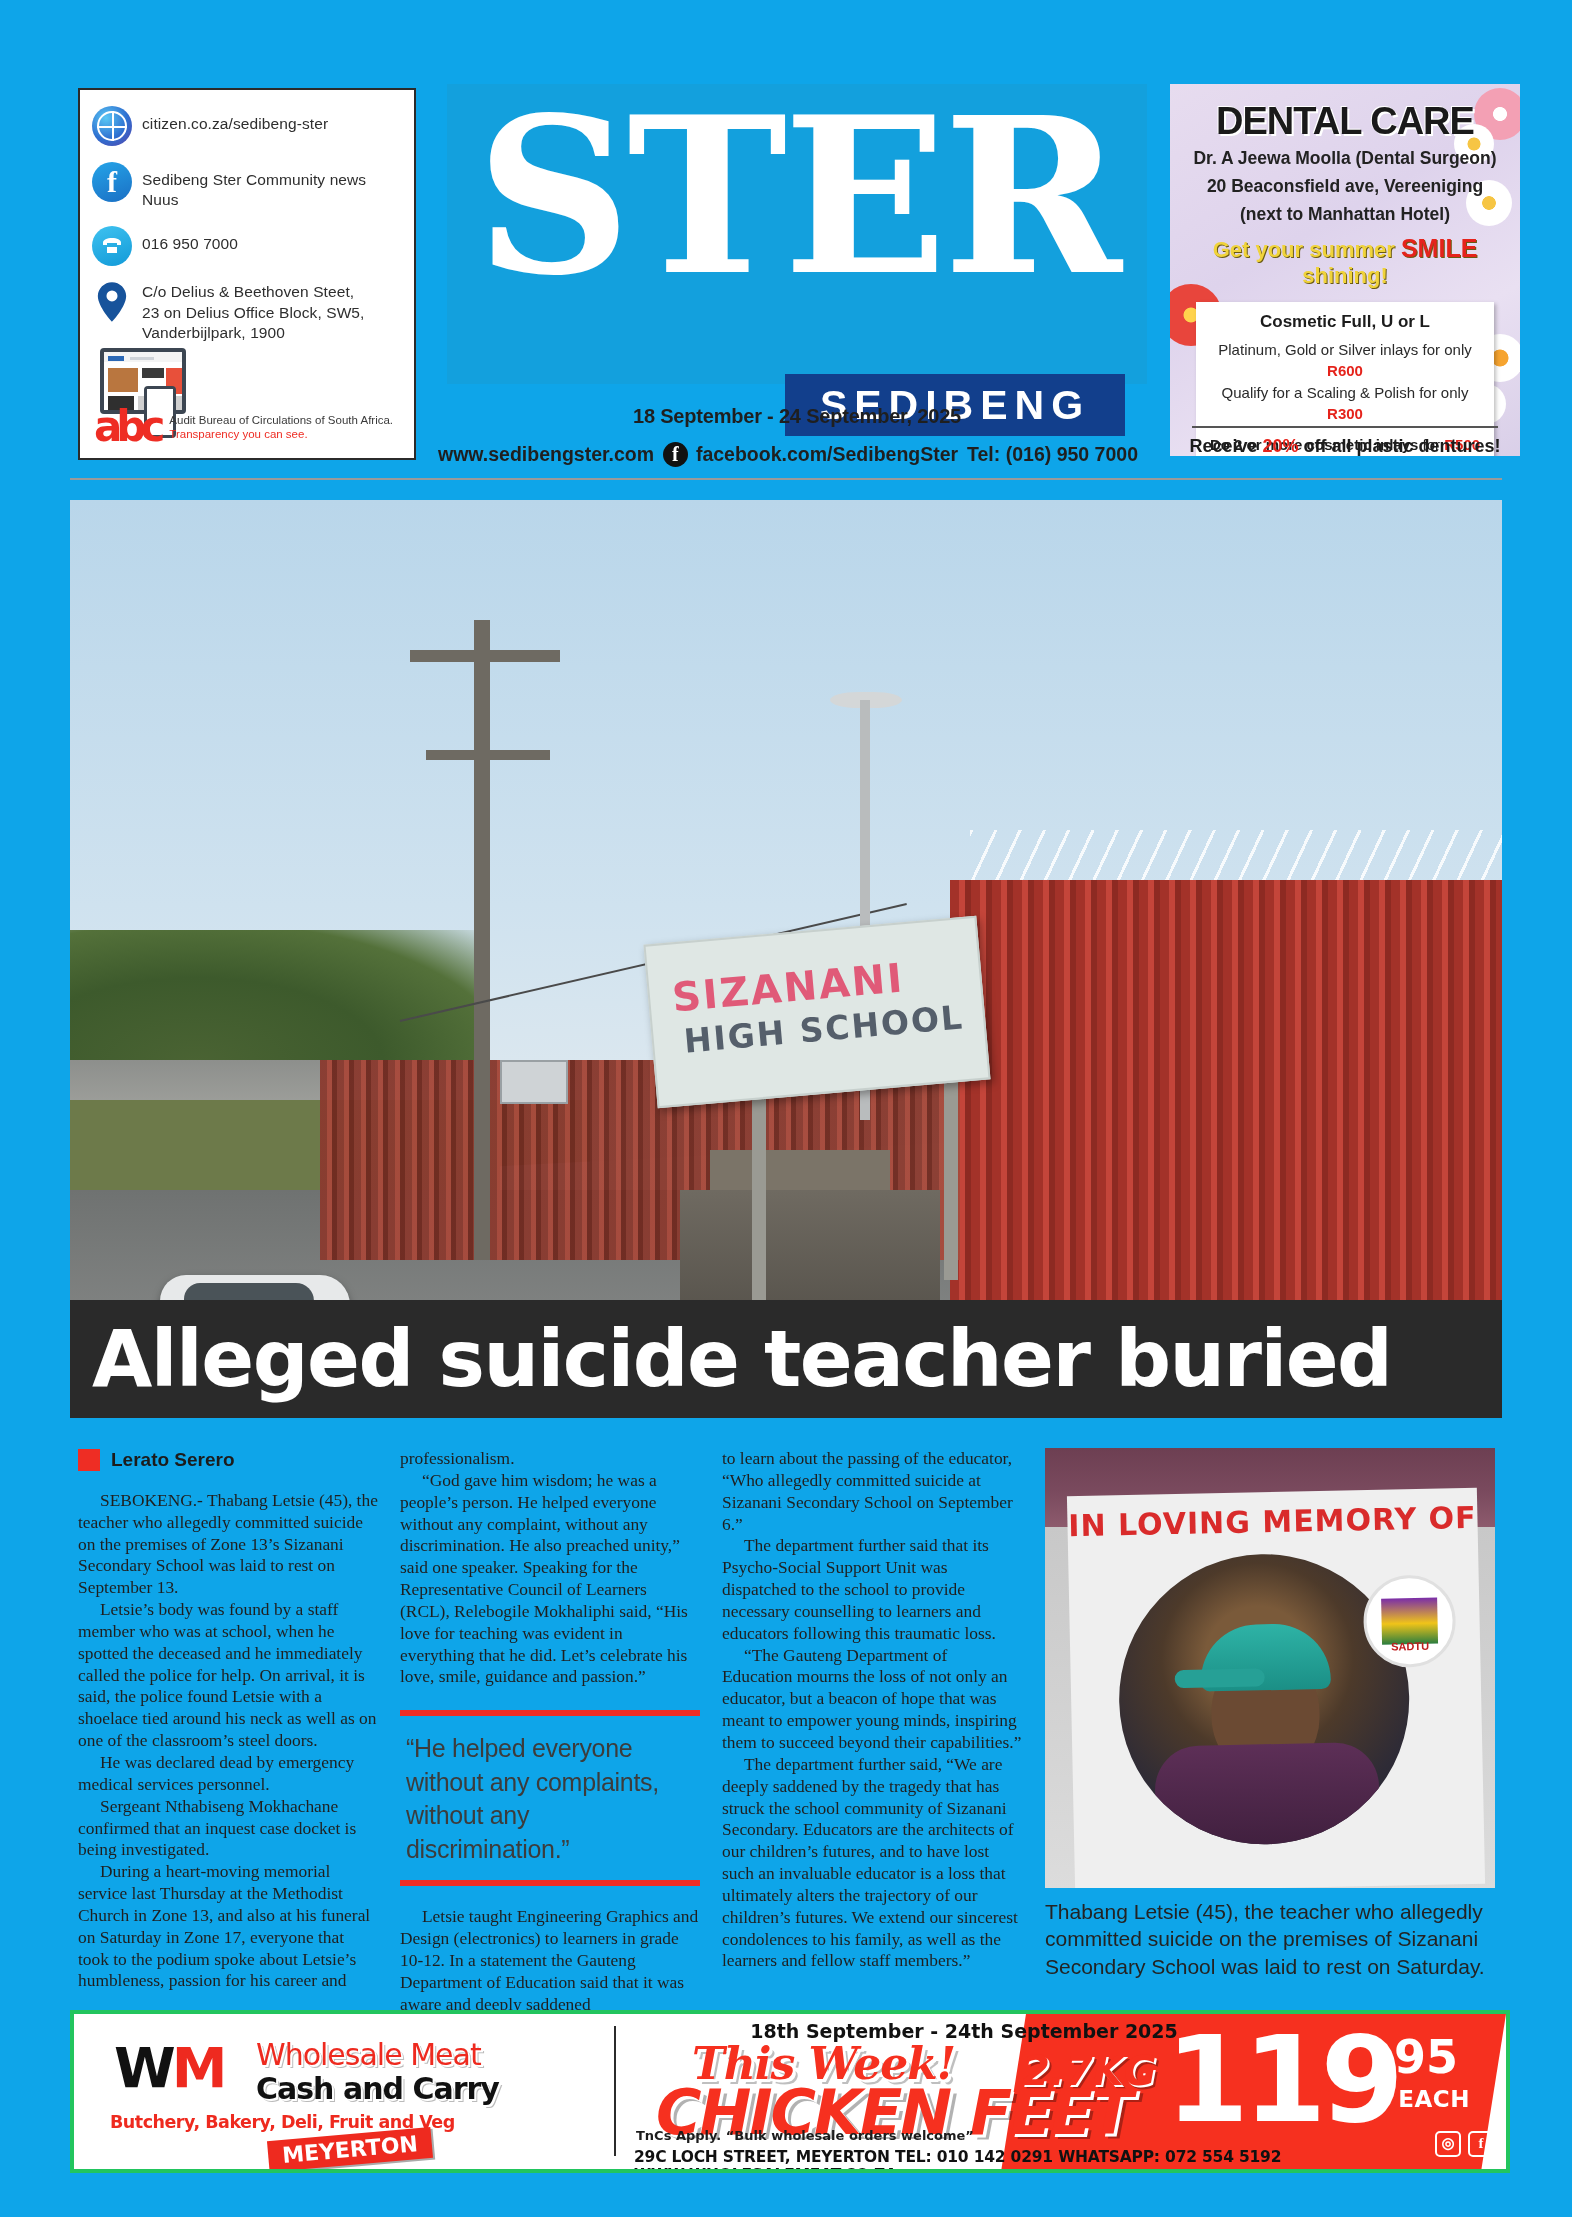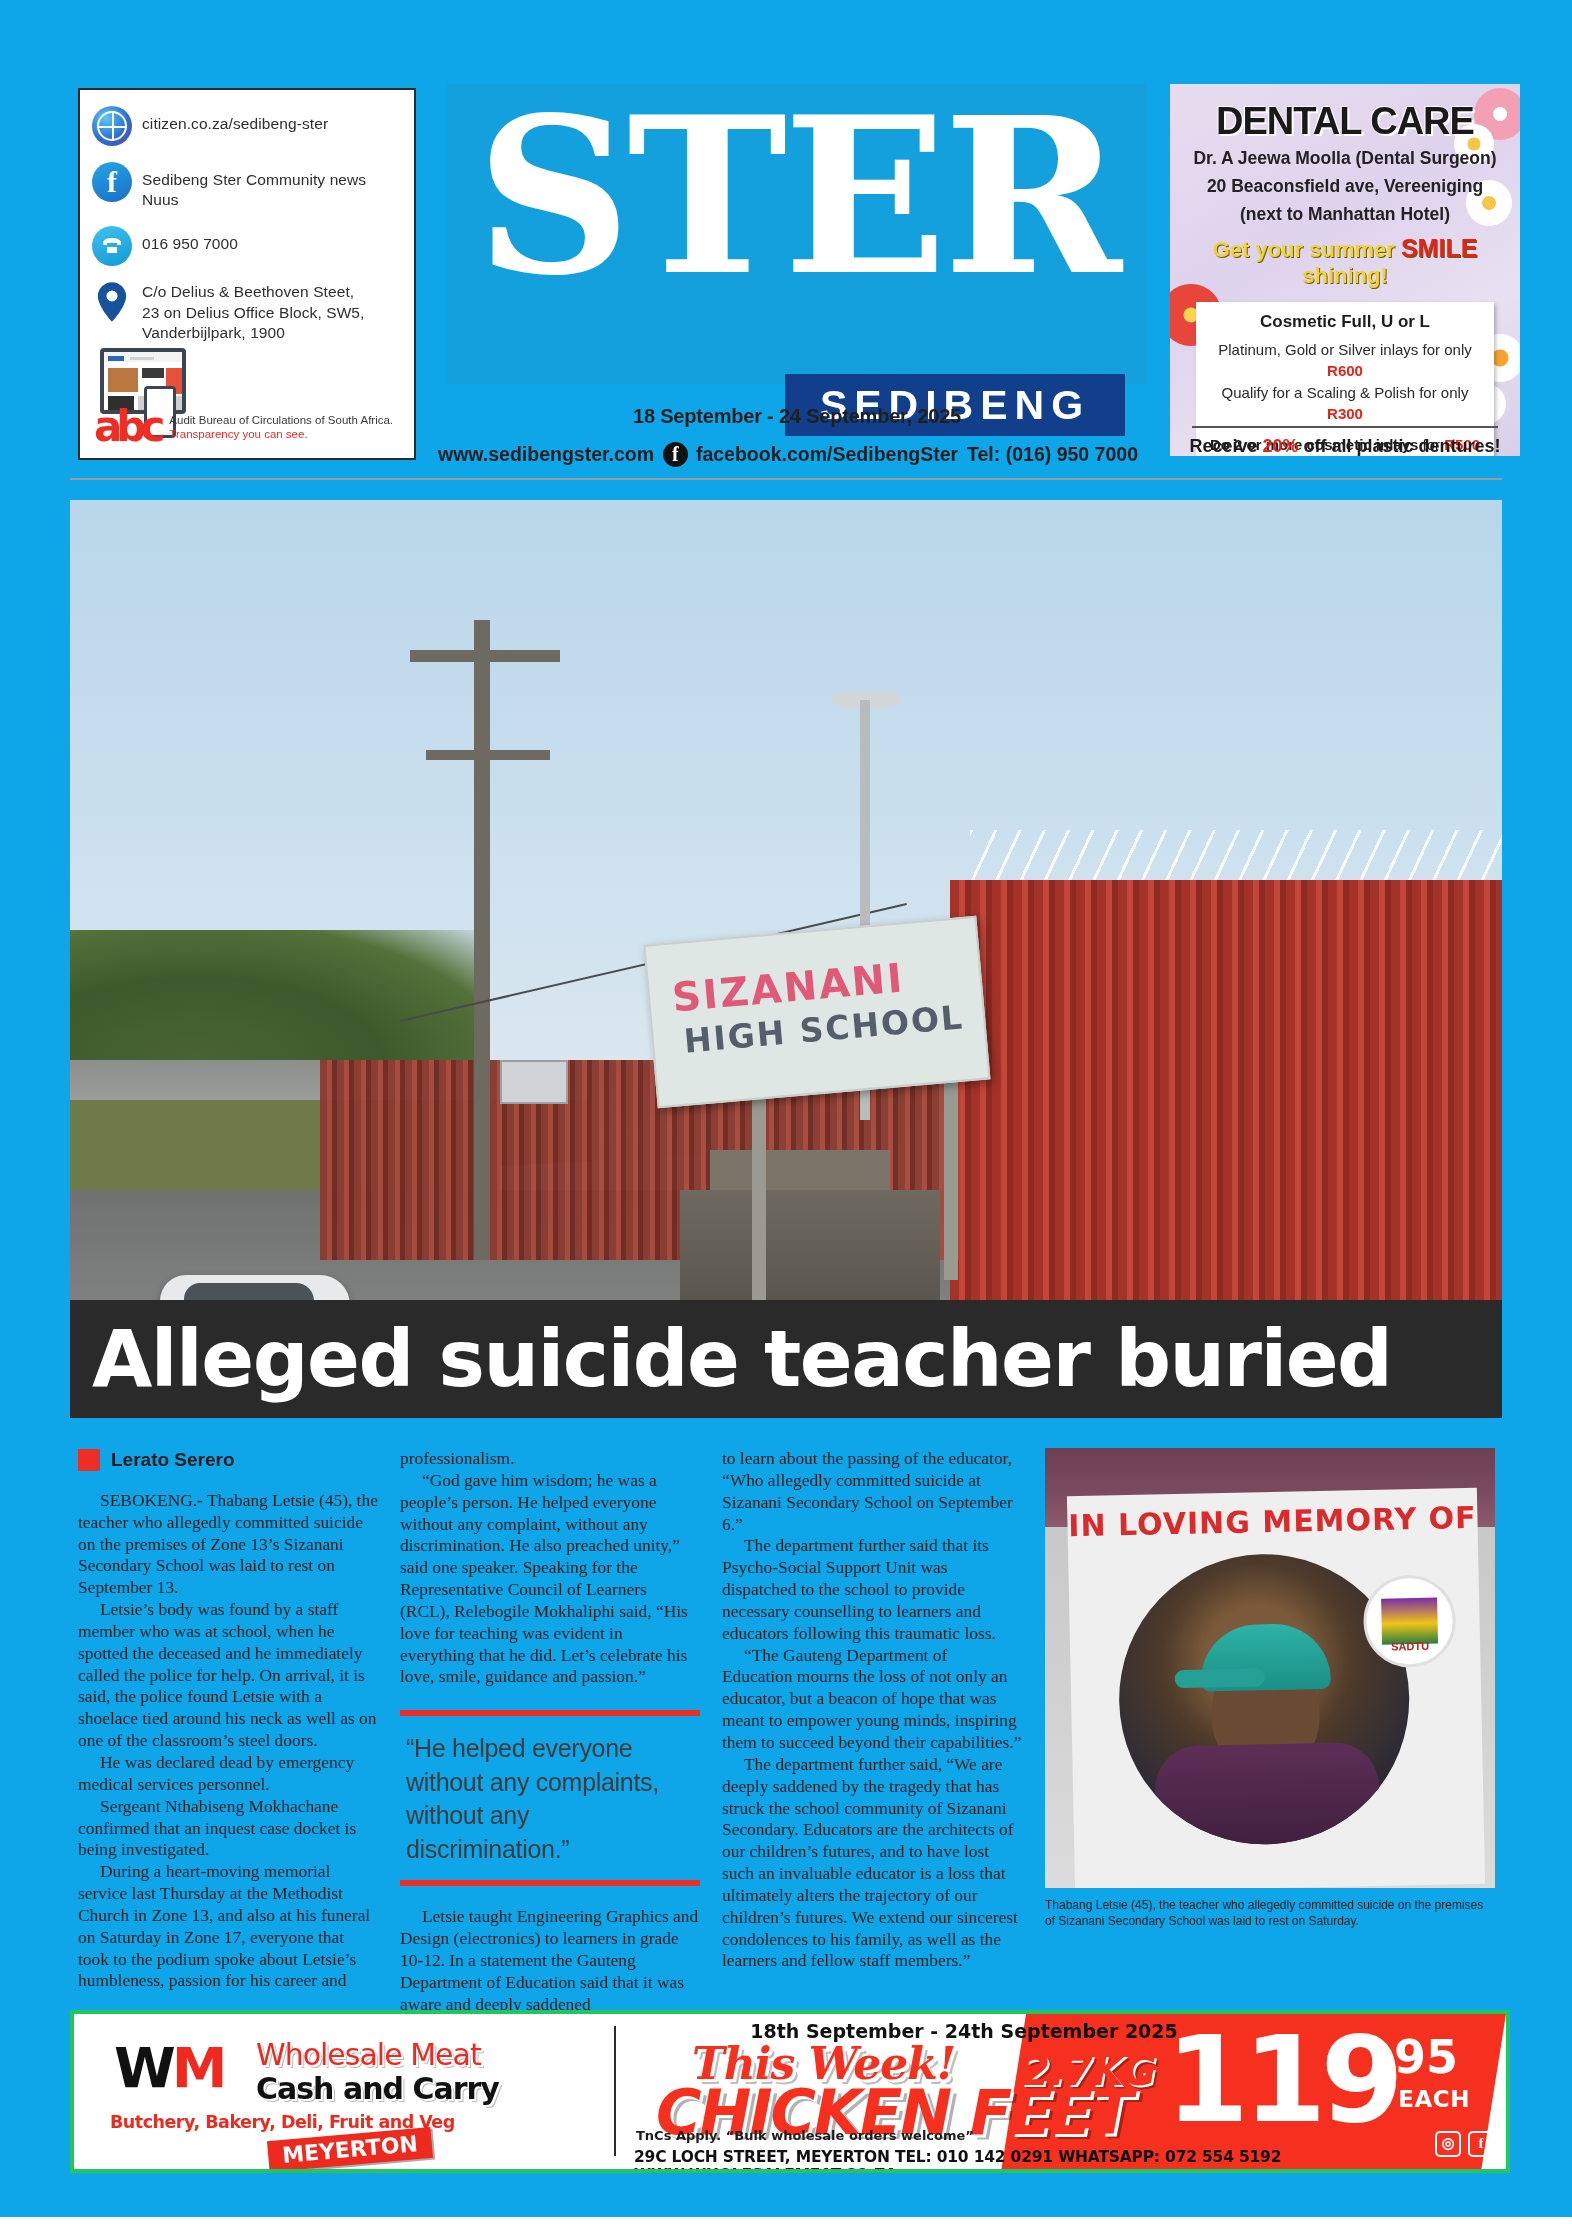--- a/index.html
+++ b/index.html
@@ -110,21 +110,21 @@
   .mem-poster{position:absolute;left:26px;top:44px;right:14px;bottom:0;background:#efefef;transform:rotate(-1.2deg);}
   .mem-head{position:absolute;left:0;right:0;top:12px;text-align:center;font-family:"DejaVu Sans",sans-serif;font-weight:bold;font-size:30px;color:#d92b2b;letter-spacing:1px;}
   .mem-circle{position:absolute;left:48px;top:62px;width:290px;height:290px;border-radius:50%;background:radial-gradient(circle at 48% 36%,#7a5a3a 0 22%,#4d3a2a 40%,#2e2b36 70%,#1d2030 100%);overflow:hidden;}
   .mem-cap{position:absolute;left:82px;top:70px;width:130px;height:66px;border-radius:60px 60px 10px 10px;background:linear-gradient(#2eb3a6,#1b8f86);}
   .mem-cap:after{content:"";position:absolute;left:-26px;top:44px;width:90px;height:18px;border-radius:12px;background:#26a096;}
   .mem-body{position:absolute;left:34px;top:190px;width:224px;height:120px;background:linear-gradient(#5d2f57,#3b1d3a);border-radius:44px 44px 0 0;}
   .mem-face{position:absolute;left:92px;top:96px;width:108px;height:124px;border-radius:50% 50% 46% 46%;background:#6b4a33;}
   .mem-badge{position:absolute;right:24px;top:86px;width:86px;height:86px;border-radius:50%;background:#fff;border:3px solid #e0e0e0;display:flex;align-items:center;justify-content:center;}
   .mem-badge-in{width:56px;height:46px;background:linear-gradient(#7b2ea8,#f0c419 55%,#2a7d3f);}
   .mem-badge-txt{position:absolute;bottom:12px;left:0;right:0;text-align:center;font-size:11px;font-weight:bold;color:#c01d1d;}
-  .caption{margin-top:10px;font-family:"Liberation Sans",sans-serif;font-size:12px;line-height:1.3;color:#232323;}
+  .caption{margin-top:10px;font-family:"Liberation Sans",sans-serif;font-size:21px;line-height:1.3;color:#232323;}
 
   
   .botad{position:absolute;left:70px;top:2010px;width:1432px;height:155px;border:4px solid #22c55e;background:#fff;overflow:hidden;}
   .wm-left{position:absolute;left:16px;top:8px;width:470px;height:140px;}
   .wm-wm{position:absolute;left:24px;top:18px;font-family:"DejaVu Sans",sans-serif;font-weight:bold;font-size:56px;line-height:56px;color:#111;letter-spacing:-4px;}
   .wm-wm em{font-style:normal;color:#ee2a1f;}
   .wm-l1{position:absolute;left:166px;top:18px;font-family:"DejaVu Sans",sans-serif;font-weight:normal;font-size:30px;line-height:30px;color:#ee2a1f;letter-spacing:-1px;text-shadow:2px 2px 0 #fff,3px 3px 0 #bbb;}
   .wm-l2{position:absolute;left:166px;top:52px;font-family:"DejaVu Sans",sans-serif;font-weight:bold;font-size:30px;line-height:30px;color:#111;letter-spacing:-1px;text-shadow:2px 2px 0 #fff,3px 3px 0 #bbb;}
   .wm-l3{position:absolute;left:20px;top:90px;font-family:"DejaVu Sans",sans-serif;font-weight:bold;font-size:17.5px;color:#ee2a1f;letter-spacing:-.5px;text-shadow:1px 1px 0 #fff;}
   .wm-mey{position:absolute;left:178px;top:112px;background:#ee2a1f;color:#fff;font-family:"DejaVu Sans",sans-serif;font-weight:bold;font-size:22px;padding:3px 14px;transform:rotate(-5deg);box-shadow:2px 2px 0 #aaa;}

